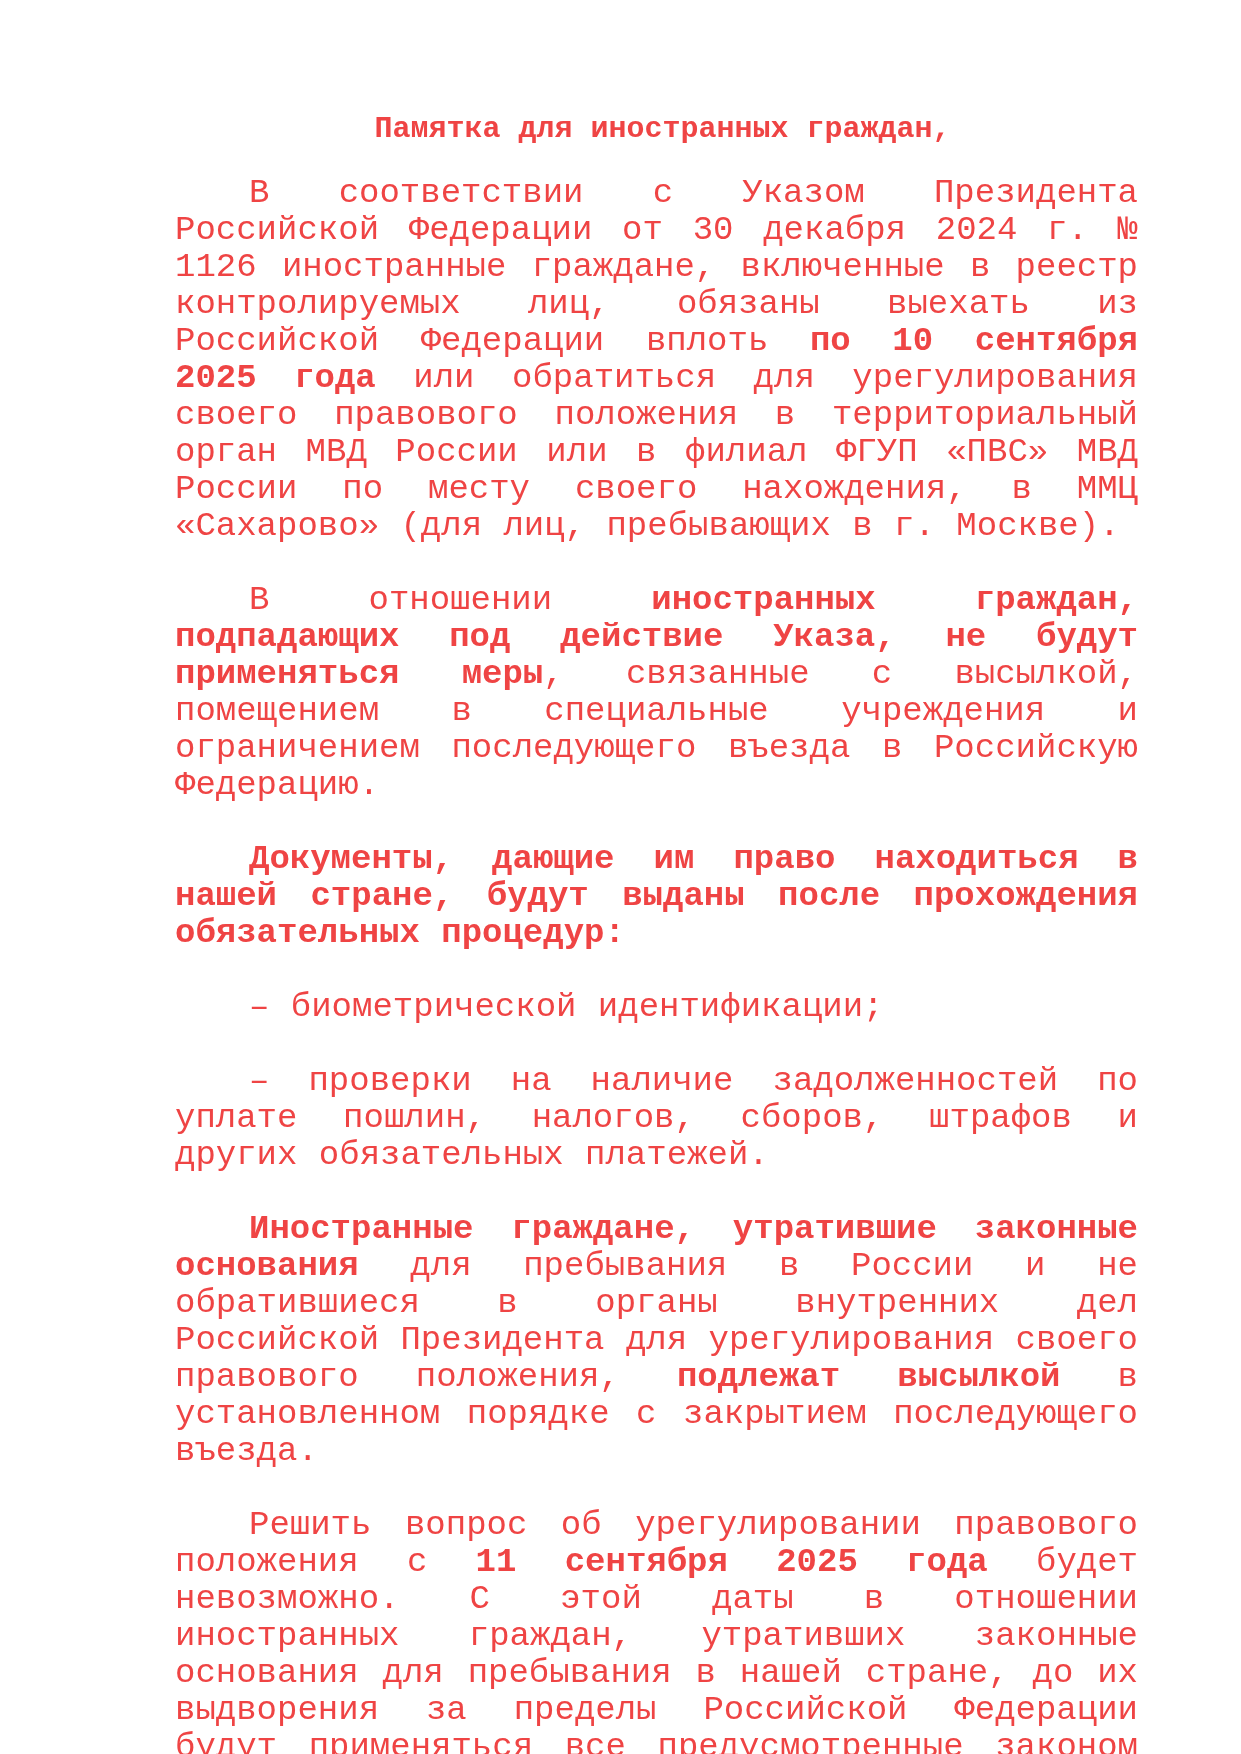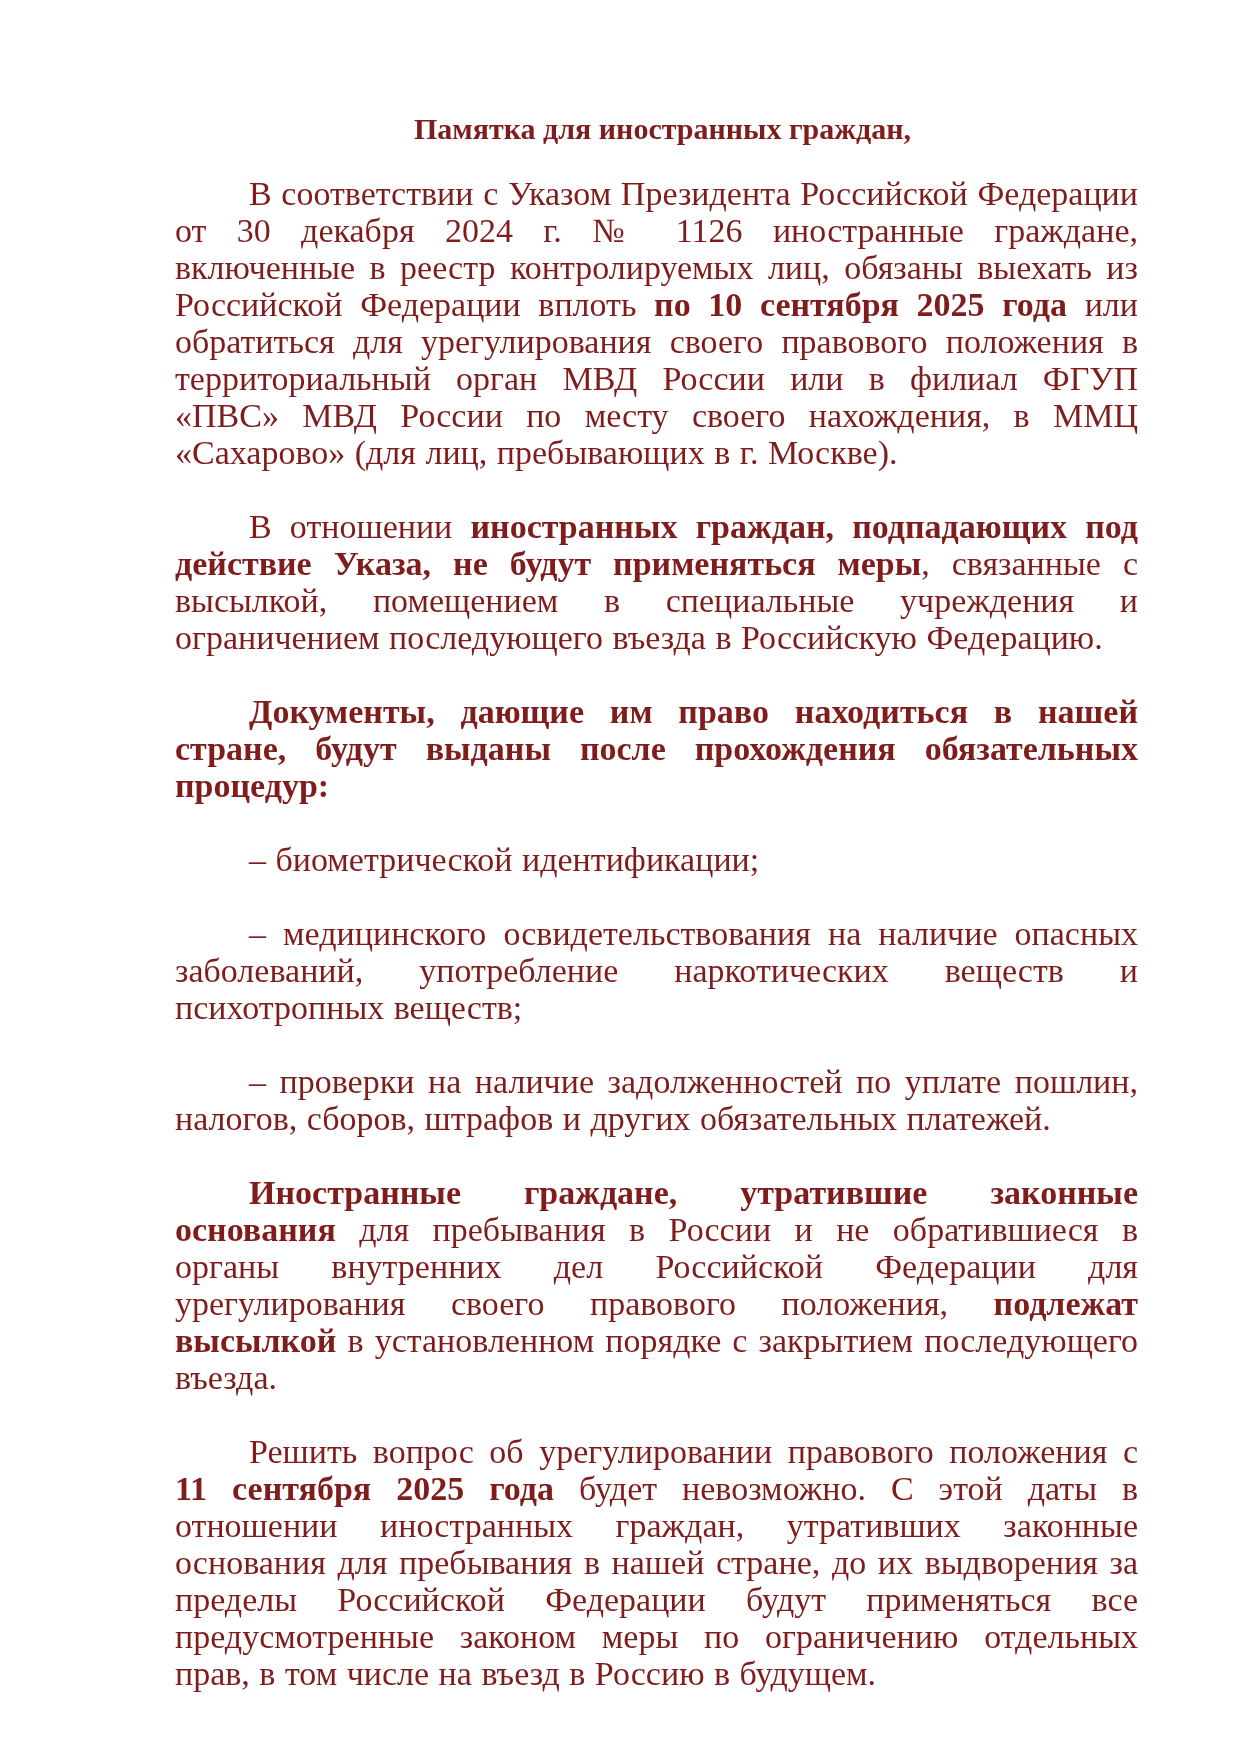--- a/index.html
+++ b/index.html
@@ -5,22 +5,22 @@
   html, body {
     margin: 0;
     padding: 0;
     background: #ffffff;
   }
   .page {
     width: 1241px;
     height: 1754px;
     box-sizing: border-box;
     background: #ffffff;
-    color: #7f1d1d;
-    font-family: Liberation Serif, serif;
+    color: #ef4444;
+    font-family: Liberation Mono, monospace;
     padding: 112px 91px 0 175px;
     overflow: hidden;
   }
   .doc-title {
     font-size: 30px;
     font-weight: bold;
     line-height: 34px;
     text-align: center;
     margin: 0 0 29px 0;
   }
@@ -47,18 +47,17 @@
 
 <div class="page">
   <h1 class="doc-title">
     <span class="title-line">Памятка для иностранных граждан,</span>
   </h1>
   <div id="doc-body">
       <p class="para"><span>В соответствии с Указом Президента Российской Федерации от 30 декабря 2024 г. № 1126 иностранные граждане, включенные в реестр контролируемых лиц, обязаны выехать из Российской Федерации вплоть </span><b>по 10 сентября 2025 года</b><span> или обратиться для урегулирования своего правового положения в территориальный орган МВД России или в филиал ФГУП «ПВС» МВД России по месту своего нахождения, в ММЦ «Сахарово» (для лиц, пребывающих в г. Москве).</span></p>
       <p class="para"><span>В отношении </span><b>иностранных граждан, подпадающих под действие Указа, не будут применяться меры</b><span>, связанные с высылкой, помещением в специальные учреждения и ограничением последующего въезда в Российскую Федерацию.</span></p>
       <p class="para bold-all"><span>Документы, дающие им право находиться в нашей стране, будут выданы после прохождения обязательных процедур:</span></p>
       <p class="para"><span>– биометрической идентификации;</span></p>
-      <p class="para"><span>– медицинского освидетельствования на наличие опасных заболеваний, употребление наркотических веществ и психотропных веществ;</span></p>
       <p class="para"><span>– проверки на наличие задолженностей по уплате пошлин, налогов, сборов, штрафов и других обязательных платежей.</span></p>
-      <p class="para"><b>Иностранные граждане, утратившие законные основания</b><span> для пребывания в России и не обратившиеся в органы внутренних дел Российской Федерации для урегулирования своего правового положения, </span><b>подлежат высылкой</b><span> в установленном порядке с закрытием последующего въезда.</span></p>
+      <p class="para"><b>Иностранные граждане, утратившие законные основания</b><span> для пребывания в России и не обратившиеся в органы внутренних дел Российской Президента для урегулирования своего правового положения, </span><b>подлежат высылкой</b><span> в установленном порядке с закрытием последующего въезда.</span></p>
       <p class="para"><span>Решить вопрос об урегулировании правового положения с </span><b>11 сентября 2025 года</b><span> будет невозможно. С этой даты в отношении иностранных граждан, утративших законные основания для пребывания в нашей стране, до их выдворения за пределы Российской Федерации будут применяться все предусмотренные законом меры по ограничению отдельных прав, в том числе на въезд в Россию в будущем.</span></p>
     </div>
 </div>
 
 </body></html>

